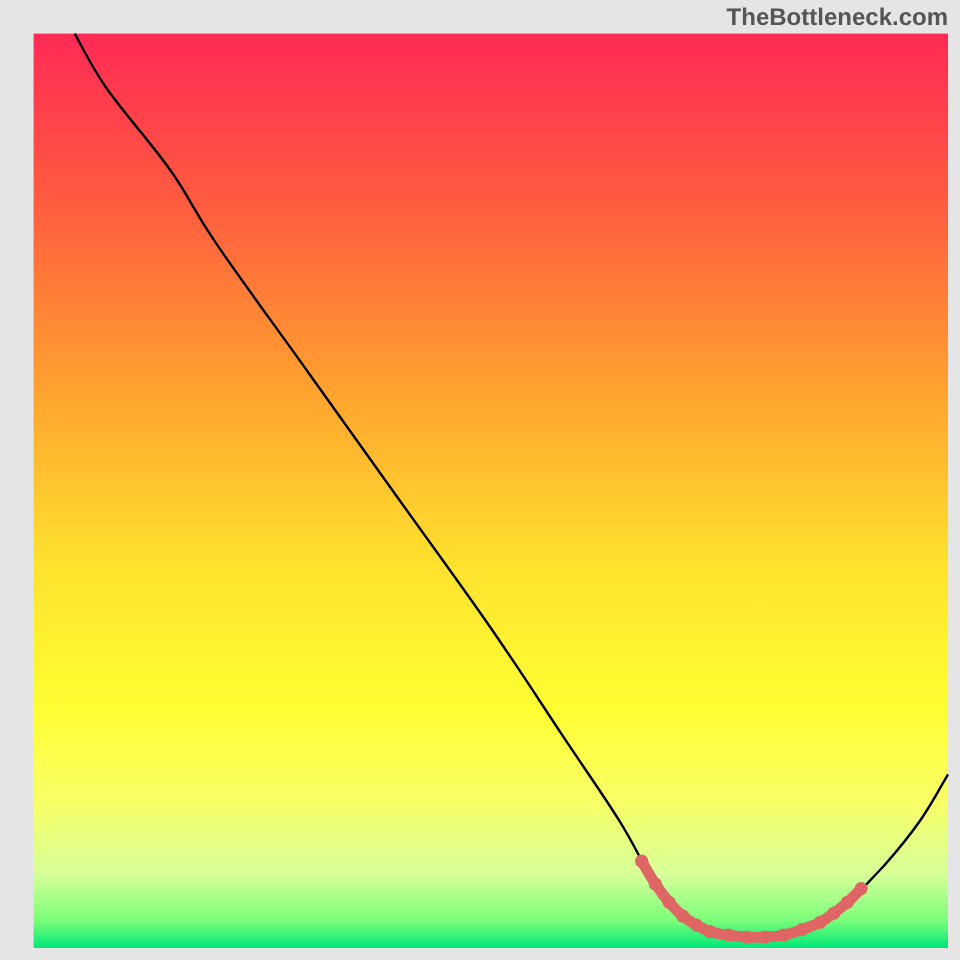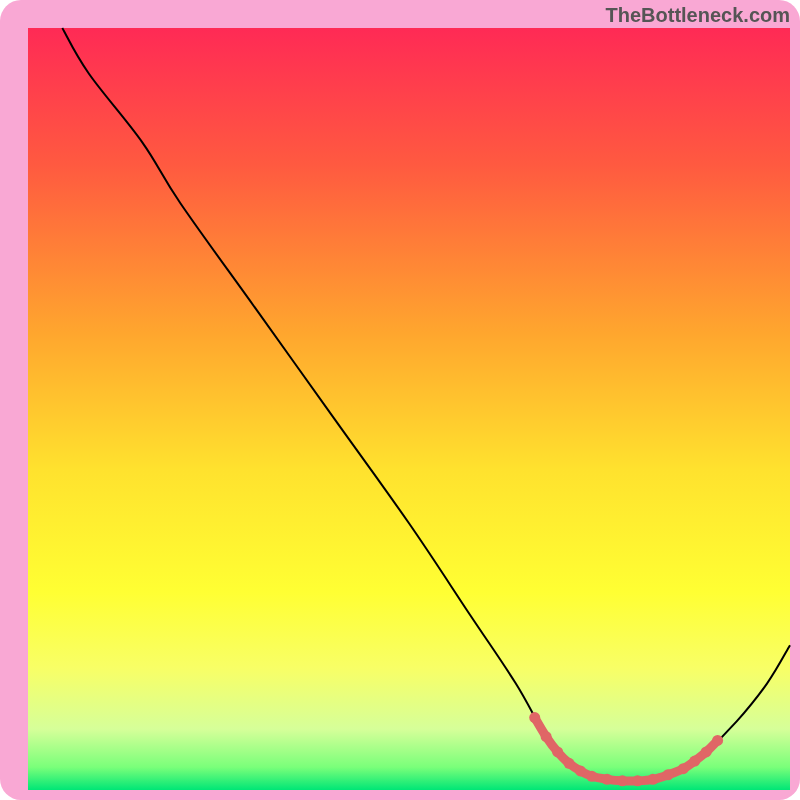--- a/index.html
+++ b/index.html
@@ -8,22 +8,21 @@
     width: 800px;
     height: 800px;
     overflow: hidden;
     font-family: Arial, Helvetica, sans-serif;
     background: #ffffff;
   }
   .chart-container {
     position: relative;
     width: 800px;
     height: 800px;
-    background: #f9a8d4;
-    border-radius: 21px;
+    background: #e5e5e5;
   }
   .watermark {
     position: absolute;
     top: 4px;
     right: 10px;
     font-size: 20px;
     font-weight: bold;
     color: #555555;
     z-index: 10;
   }

